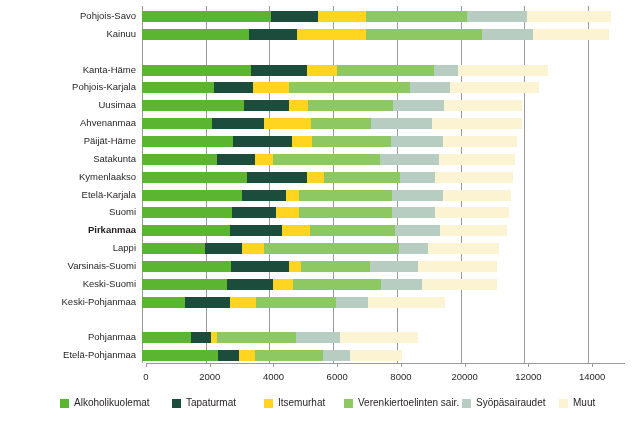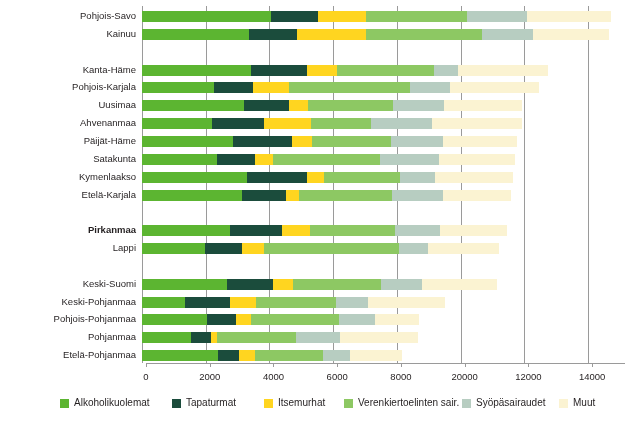--- a/index.html
+++ b/index.html
@@ -263,20 +263,31 @@
           <div class="cat-label">Etelä-Karjala</div>
           <div class="bar" style="width: 368.697px;">
             <div class="seg" title="Alkoholikuolemat: 3130" style="left: 0px; width: 99.7427px; background: rgb(92, 181, 49);"></div>
             <div class="seg" title="Tapaturmat: 1380" style="left: 99.7427px; width: 43.976px; background: rgb(27, 76, 60);"></div>
             <div class="seg" title="Itsemurhat: 410" style="left: 143.719px; width: 13.0653px; background: rgb(255, 213, 32);"></div>
             <div class="seg" title="Verenkiertoelinten sair.: 2920" style="left: 156.784px; width: 93.0507px; background: rgb(141, 200, 99);"></div>
             <div class="seg" title="Syöpäsairaudet: 1600" style="left: 249.835px; width: 50.9867px; background: rgb(183, 205, 193);"></div>
             <div class="seg" title="Muut: 2130" style="left: 300.821px; width: 67.876px; background: rgb(251, 243, 210);"></div>
           </div>
         </div>
+        <div class="row" style="top: 201.35px;">
+          <div class="cat-label">Suomi</div>
+          <div class="bar" style="width: 366.785px;">
+            <div class="seg" title="Alkoholikuolemat: 2820" style="left: 0px; width: 89.864px; background: rgb(92, 181, 49);"></div>
+            <div class="seg" title="Tapaturmat: 1380" style="left: 89.864px; width: 43.976px; background: rgb(27, 76, 60);"></div>
+            <div class="seg" title="Itsemurhat: 720" style="left: 133.84px; width: 22.944px; background: rgb(255, 213, 32);"></div>
+            <div class="seg" title="Verenkiertoelinten sair.: 2920" style="left: 156.784px; width: 93.0507px; background: rgb(141, 200, 99);"></div>
+            <div class="seg" title="Syöpäsairaudet: 1350" style="left: 249.835px; width: 43.02px; background: rgb(183, 205, 193);"></div>
+            <div class="seg" title="Muut: 2320" style="left: 292.855px; width: 73.9307px; background: rgb(251, 243, 210);"></div>
+          </div>
+        </div>
         <div class="row" style="top: 219.2px; font-weight: bold;">
           <div class="cat-label">Pirkanmaa</div>
           <div class="bar" style="width: 364.555px;">
             <div class="seg" title="Alkoholikuolemat: 2760" style="left: 0px; width: 87.952px; background: rgb(92, 181, 49);"></div>
             <div class="seg" title="Tapaturmat: 1630" style="left: 87.952px; width: 51.9427px; background: rgb(27, 76, 60);"></div>
             <div class="seg" title="Itsemurhat: 880" style="left: 139.895px; width: 28.0427px; background: rgb(255, 213, 32);"></div>
             <div class="seg" title="Verenkiertoelinten sair.: 2670" style="left: 167.937px; width: 85.084px; background: rgb(141, 200, 99);"></div>
             <div class="seg" title="Syöpäsairaudet: 1400" style="left: 253.021px; width: 44.6133px; background: rgb(183, 205, 193);"></div>
             <div class="seg" title="Muut: 2100" style="left: 297.635px; width: 66.92px; background: rgb(251, 243, 210);"></div>
           </div>
@@ -285,51 +296,51 @@
           <div class="cat-label">Lappi</div>
           <div class="bar" style="width: 356.588px;">
             <div class="seg" title="Alkoholikuolemat: 1970" style="left: 0px; width: 62.7773px; background: rgb(92, 181, 49);"></div>
             <div class="seg" title="Tapaturmat: 1160" style="left: 62.7773px; width: 36.9653px; background: rgb(27, 76, 60);"></div>
             <div class="seg" title="Itsemurhat: 690" style="left: 99.7427px; width: 21.988px; background: rgb(255, 213, 32);"></div>
             <div class="seg" title="Verenkiertoelinten sair.: 4240" style="left: 121.731px; width: 135.115px; background: rgb(141, 200, 99);"></div>
             <div class="seg" title="Syöpäsairaudet: 900" style="left: 256.845px; width: 28.68px; background: rgb(183, 205, 193);"></div>
             <div class="seg" title="Muut: 2230" style="left: 285.525px; width: 71.0627px; background: rgb(251, 243, 210);"></div>
           </div>
         </div>
+        <div class="row" style="top: 254.9px;">
+          <div class="cat-label">Varsinais-Suomi</div>
+          <div class="bar" style="width: 354.676px;">
+            <div class="seg" title="Alkoholikuolemat: 2790" style="left: 0px; width: 88.908px; background: rgb(92, 181, 49);"></div>
+            <div class="seg" title="Tapaturmat: 1820" style="left: 88.908px; width: 57.9973px; background: rgb(27, 76, 60);"></div>
+            <div class="seg" title="Itsemurhat: 370" style="left: 146.905px; width: 11.7907px; background: rgb(255, 213, 32);"></div>
+            <div class="seg" title="Verenkiertoelinten sair.: 2170" style="left: 158.696px; width: 69.1507px; background: rgb(141, 200, 99);"></div>
+            <div class="seg" title="Syöpäsairaudet: 1500" style="left: 227.847px; width: 47.8px; background: rgb(183, 205, 193);"></div>
+            <div class="seg" title="Muut: 2480" style="left: 275.647px; width: 79.0293px; background: rgb(251, 243, 210);"></div>
+          </div>
+        </div>
         <div class="row" style="top: 272.75px;">
           <div class="cat-label">Keski-Suomi</div>
           <div class="bar" style="width: 354.676px;">
             <div class="seg" title="Alkoholikuolemat: 2660" style="left: 0px; width: 84.7653px; background: rgb(92, 181, 49);"></div>
             <div class="seg" title="Tapaturmat: 1440" style="left: 84.7653px; width: 45.888px; background: rgb(27, 76, 60);"></div>
             <div class="seg" title="Itsemurhat: 630" style="left: 130.653px; width: 20.076px; background: rgb(255, 213, 32);"></div>
             <div class="seg" title="Verenkiertoelinten sair.: 2760" style="left: 150.729px; width: 87.952px; background: rgb(141, 200, 99);"></div>
             <div class="seg" title="Syöpäsairaudet: 1290" style="left: 238.681px; width: 41.108px; background: rgb(183, 205, 193);"></div>
             <div class="seg" title="Muut: 2350" style="left: 279.789px; width: 74.8867px; background: rgb(251, 243, 210);"></div>
           </div>
         </div>
         <div class="row" style="top: 290.6px;">
           <div class="cat-label">Keski-Pohjanmaa</div>
           <div class="bar" style="width: 302.733px;">
             <div class="seg" title="Alkoholikuolemat: 1350" style="left: 0px; width: 43.02px; background: rgb(92, 181, 49);"></div>
             <div class="seg" title="Tapaturmat: 1410" style="left: 43.02px; width: 44.932px; background: rgb(27, 76, 60);"></div>
             <div class="seg" title="Itsemurhat: 810" style="left: 87.952px; width: 25.812px; background: rgb(255, 213, 32);"></div>
             <div class="seg" title="Verenkiertoelinten sair.: 2510" style="left: 113.764px; width: 79.9853px; background: rgb(141, 200, 99);"></div>
             <div class="seg" title="Syöpäsairaudet: 1000" style="left: 193.749px; width: 31.8667px; background: rgb(183, 205, 193);"></div>
             <div class="seg" title="Muut: 2420" style="left: 225.616px; width: 77.1173px; background: rgb(251, 243, 210);"></div>
-          </div>
-        </div>
-        <div class="row" style="top: 308.45px;">
-          <div class="cat-label">Pohjois-Pohjanmaa</div>
-          <div class="bar" style="width: 276.603px;">
-            <div class="seg" title="Alkoholikuolemat: 2040" style="left: 0px; width: 65.008px; background: rgb(92, 181, 49);"></div>
-            <div class="seg" title="Tapaturmat: 910" style="left: 65.008px; width: 28.9987px; background: rgb(27, 76, 60);"></div>
-            <div class="seg" title="Itsemurhat: 470" style="left: 94.0067px; width: 14.9773px; background: rgb(255, 213, 32);"></div>
-            <div class="seg" title="Verenkiertoelinten sair.: 2760" style="left: 108.984px; width: 87.952px; background: rgb(141, 200, 99);"></div>
-            <div class="seg" title="Syöpäsairaudet: 1120" style="left: 196.936px; width: 35.6907px; background: rgb(183, 205, 193);"></div>
-            <div class="seg" title="Muut: 1380" style="left: 232.627px; width: 43.976px; background: rgb(251, 243, 210);"></div>
           </div>
         </div>
         <div class="row" style="top: 326.3px;">
           <div class="cat-label">Pohjanmaa</div>
           <div class="bar" style="width: 275.647px;">
             <div class="seg" title="Alkoholikuolemat: 1540" style="left: 0px; width: 49.0747px; background: rgb(92, 181, 49);"></div>
             <div class="seg" title="Tapaturmat: 620" style="left: 49.0747px; width: 19.7573px; background: rgb(27, 76, 60);"></div>
             <div class="seg" title="Itsemurhat: 190" style="left: 68.832px; width: 6.05467px; background: rgb(255, 213, 32);"></div>
             <div class="seg" title="Verenkiertoelinten sair.: 2480" style="left: 74.8867px; width: 79.0293px; background: rgb(141, 200, 99);"></div>
             <div class="seg" title="Syöpäsairaudet: 1380" style="left: 153.916px; width: 43.976px; background: rgb(183, 205, 193);"></div>

